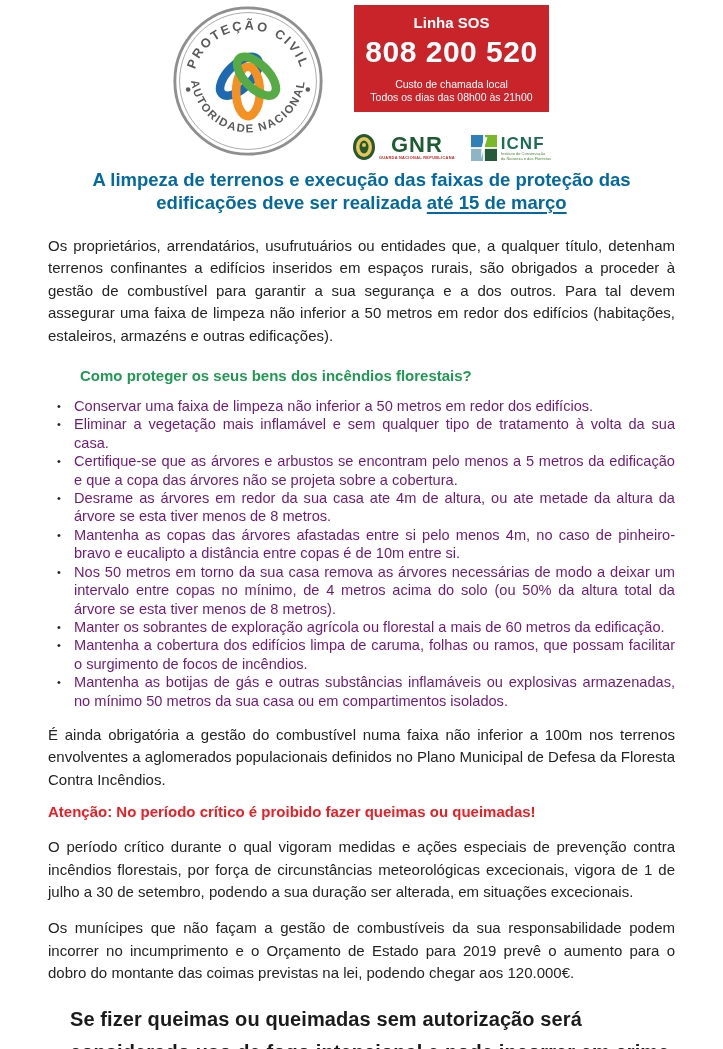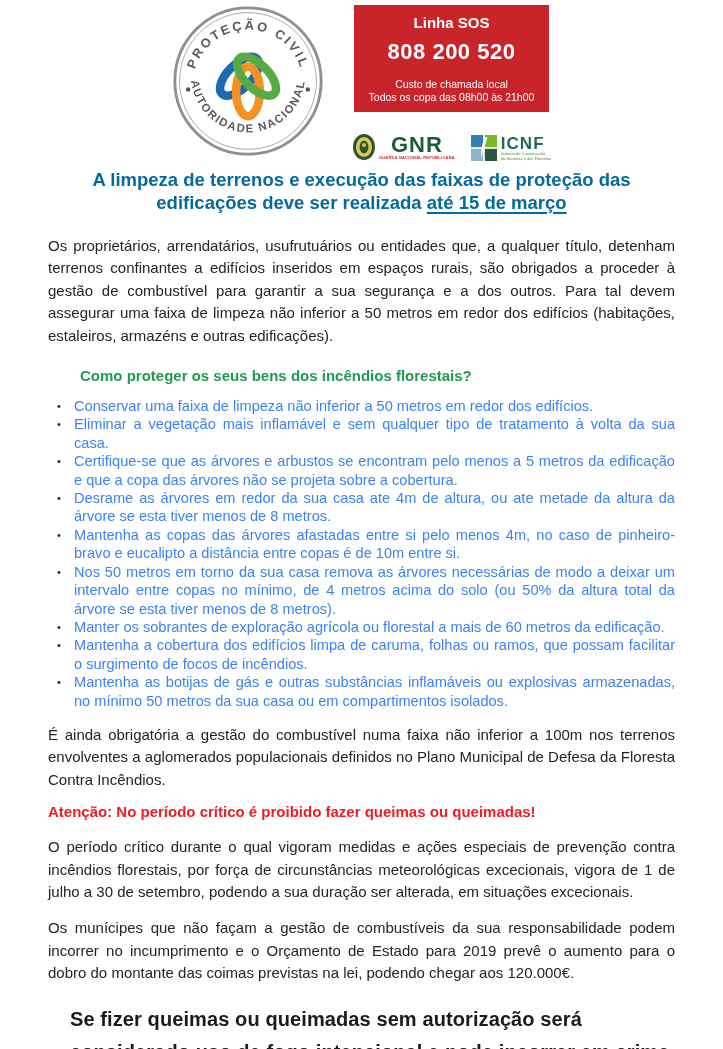--- a/index.html
+++ b/index.html
@@ -14,21 +14,21 @@
 
   
   .header { display:flex; justify-content:center; align-items:flex-start; gap:28px; height:152px; }
   .seal svg { display:block; }
   .sos-col { display:flex; flex-direction:column; align-items:center; }
   .sos-box {
     width:195px; background:#c9242a; color:#ffffff; text-align:center;
     padding:9px 6px 8px 6px;
   }
   .sos-line { font-size:15px; font-weight:bold; line-height:18px; }
-  .sos-phone { font-size:22px; font-weight:bold; line-height:34px; margin-top:3px; letter-spacing:0.5px; }
+  .sos-phone { font-size:30px; font-weight:bold; line-height:34px; margin-top:3px; letter-spacing:0.5px; }
   .sos-note { font-size:10.5px; line-height:13px; }
   .sos-note.first { margin-top:9px; }
   .logo-row { display:flex; align-items:flex-end; gap:16px; margin-top:21px; }
   .gnr { display:flex; align-items:center; gap:3px; }
   .gnr-txt { display:flex; flex-direction:column; align-items:center; }
   .gnr-name { font-size:22px; font-weight:bold; color:#1d5c31; line-height:20px; letter-spacing:1px; }
   .gnr-sub { font-size:3.9px; font-weight:bold; color:#c22; letter-spacing:0.3px; }
   .icnf { display:flex; align-items:center; gap:4px; }
   .icnf-txt { display:flex; flex-direction:column; }
   .icnf-name { font-size:17px; font-weight:bold; color:#1d6e50; line-height:15px; letter-spacing:1px; }
@@ -41,21 +41,21 @@
   }
   .title .u { text-decoration:underline; text-underline-offset:3px; text-decoration-thickness:2px; }
 
   
   .p { font-size:15px; line-height:22.4px; text-align:justify; margin-top:14px; color:#242424; }
   .p.first { margin-top:21px; }
   .sec-head { margin-top:7px; padding-top:13px; font-size:15px; font-weight:bold; color:#1f9a52;margin-left:32px; }
   ul.bullets { margin-top:13px; list-style:none; }
   ul.bullets li {
     font-size:14.6px; line-height:18.4px; text-align:justify;
-    padding-left:26px; position:relative; color:#3b82f6;
+    padding-left:26px; position:relative; color:#701a75;
   }
   ul.bullets li::before {
     content:"•"; position:absolute; left:9px; top:0; font-size:11px; color:#242424;
   }
   .warning { margin-top:11px; font-size:15px; font-weight:bold; color:#ee1d23; line-height:20px; }
 
   
   .statement {
     margin:18px 0 0 22px; font-size:20px; font-weight:bold; color:#1b1b1b;
     line-height:33px; letter-spacing:0.1px;
@@ -92,21 +92,21 @@
           <path d="M -26,-22 A 26,26 0 0 1 -6,-26" stroke="#1d6ab2" stroke-width="9" fill="none" transform="translate(0,0)" opacity="0"></path>
         </g>
       </svg>
     </div>
 
     <div class="sos-col">
       <div class="sos-box">
         <div class="sos-line">Linha SOS</div>
         <div class="sos-phone">808 200 520</div>
         <div class="sos-note first">Custo de chamada local</div>
-        <div class="sos-note">Todos os copa das 08h00 às 21h00</div>
+        <div class="sos-note">Todos os dias das 08h00 às 21h00</div>
       </div>
       <div class="logo-row">
         <div class="gnr">
           <svg width="24" height="28" viewBox="0 0 24 28">
             <ellipse cx="12" cy="14" rx="11" ry="13" fill="#27582e"></ellipse>
             <ellipse cx="12" cy="14" rx="8" ry="10" fill="#e7c659"></ellipse>
             <ellipse cx="12" cy="14" rx="4.5" ry="6.5" fill="#27582e"></ellipse>
             <circle cx="12" cy="12" r="2" fill="#e7c659"></circle>
           </svg>
           <div class="gnr-txt">

